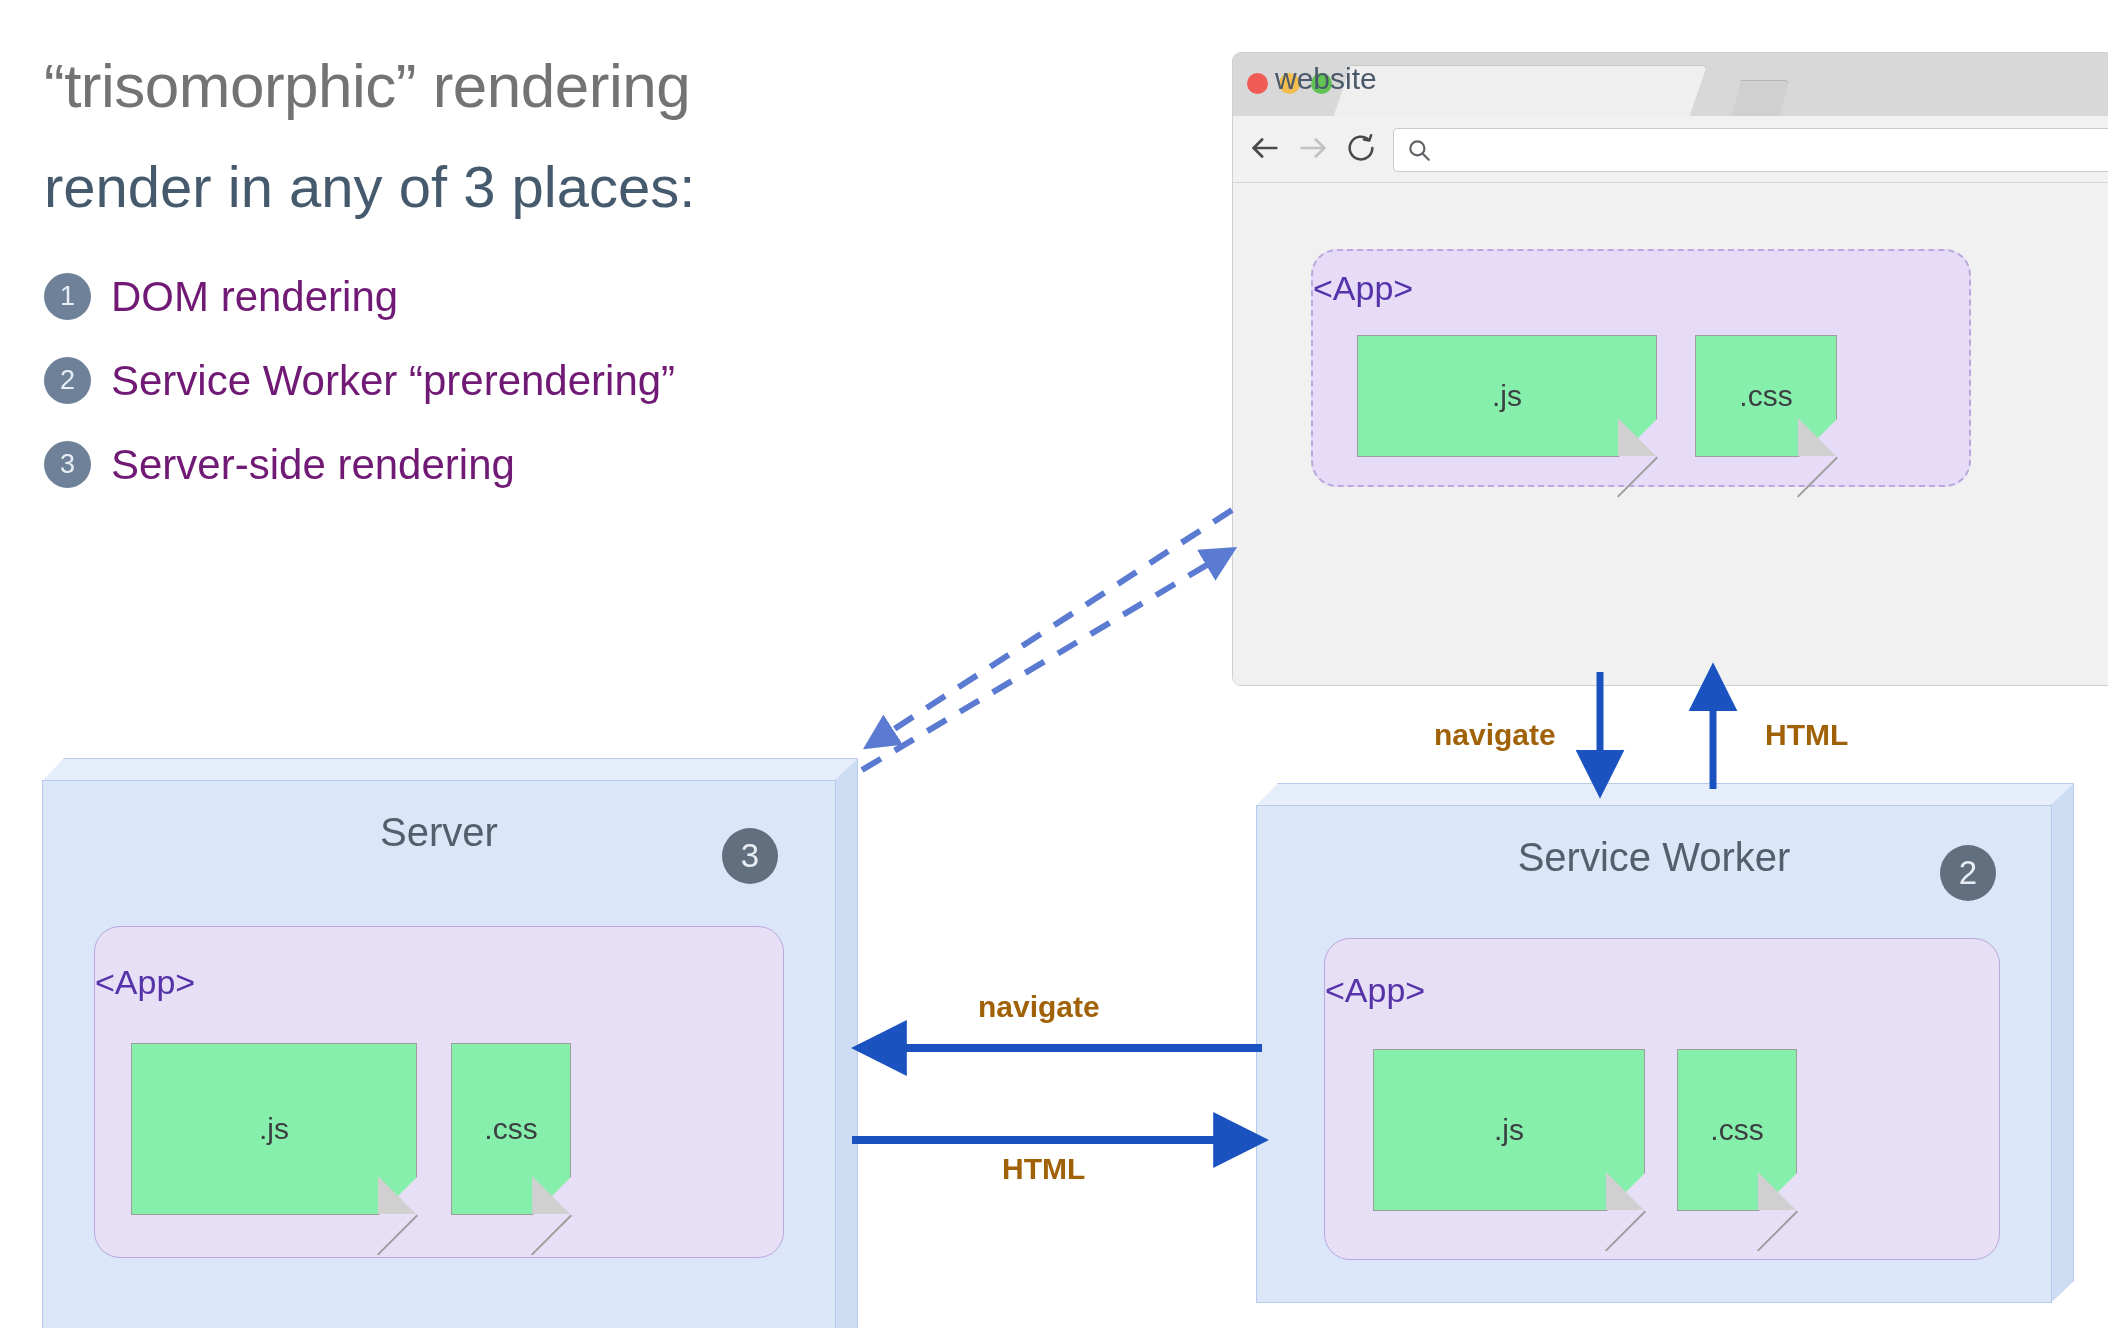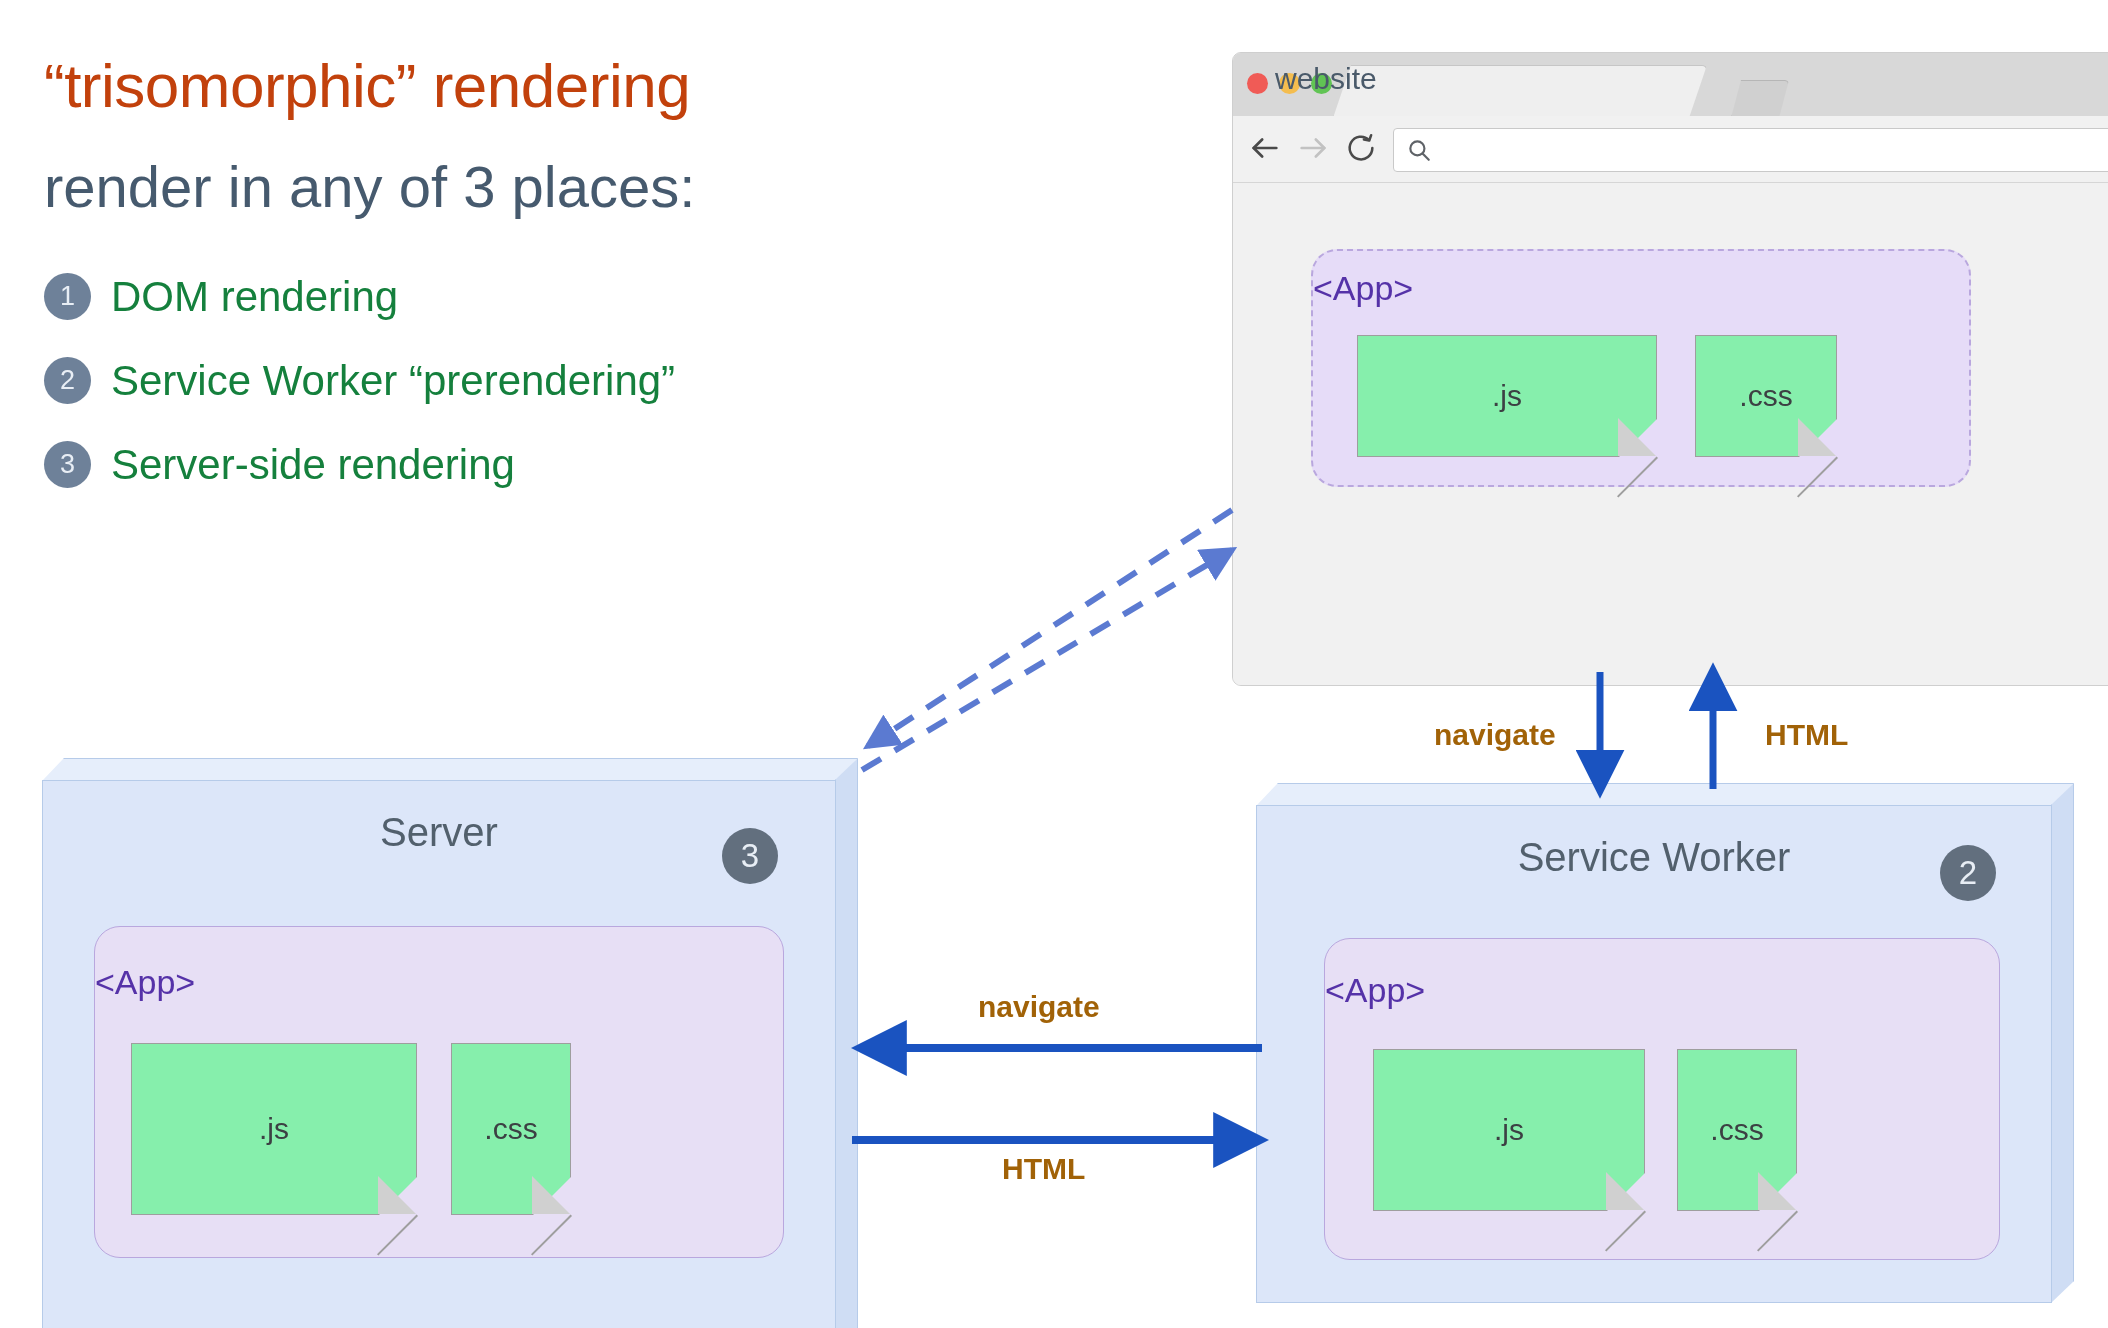--- a/index.html
+++ b/index.html
@@ -18,21 +18,21 @@
 
   
   #left-column {
     position: absolute;
     left: 44px;
     top: 52px;
     width: 1060px;
   }
   #page-title {
     font-size: 62px;
-    color: #c2410c;
+    color: #737373;
     font-weight: 400;
     letter-spacing: -0.5px;
     line-height: 1.1;
     margin: 0;
     white-space: nowrap;
   }
   #subtitle {
     font-size: 58px;
     color: #465a6e;
     font-weight: 400;
@@ -59,21 +59,21 @@
     font-size: 27px;
     display: flex;
     align-items: center;
     justify-content: center;
     flex: 0 0 auto;
     margin-right: 20px;
     font-weight: 400;
   }
   .option-label {
     font-size: 42px;
-    color: #15803d;
+    color: #701a75;
     white-space: nowrap;
   }
 
   
   .box3d {
     position: absolute;
   }
   .box3d .face-front {
     position: absolute;
     left: 0;

